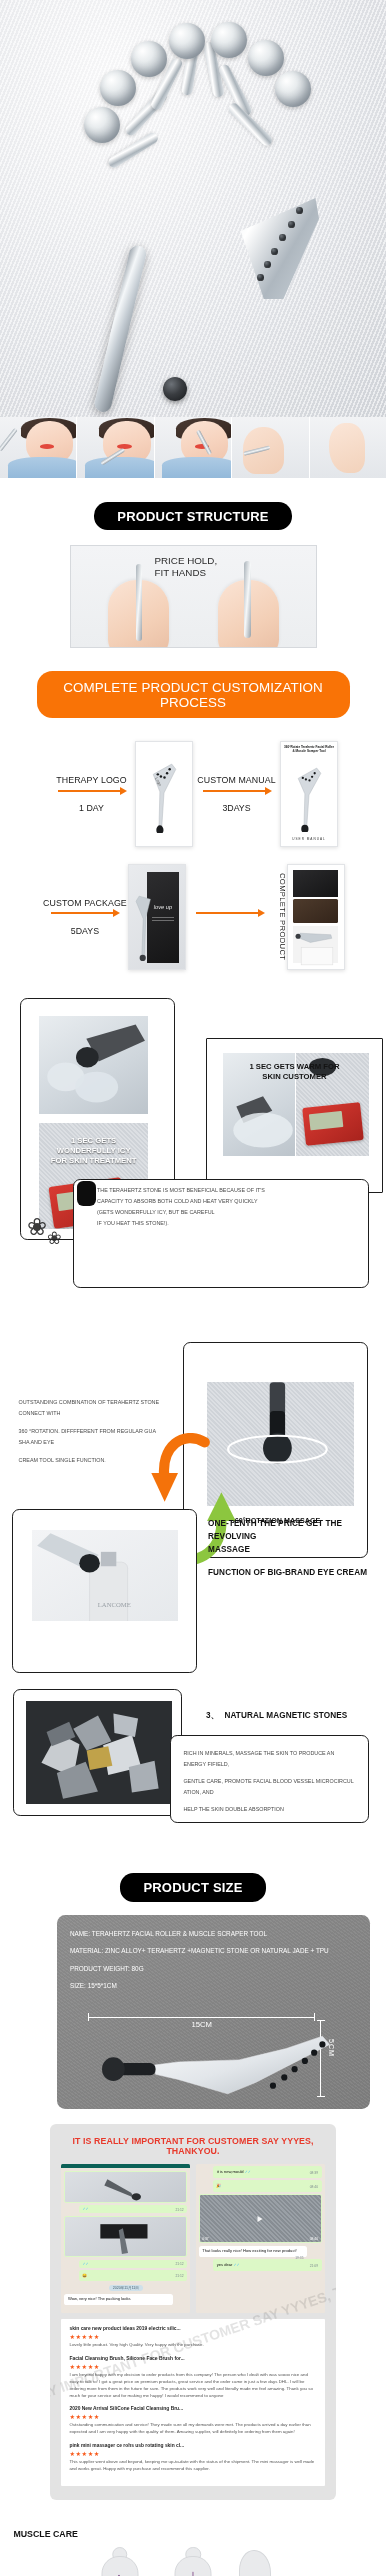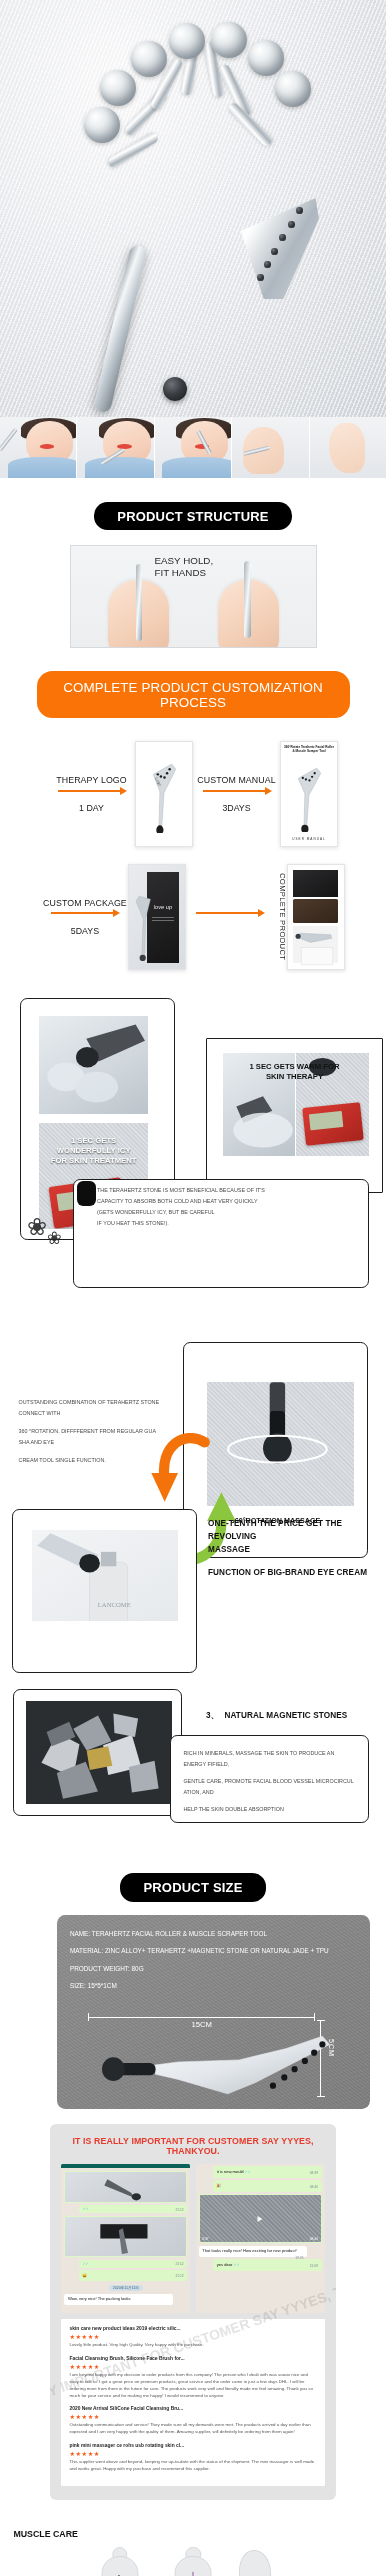--- a/index.html
+++ b/index.html
@@ -385,21 +385,21 @@
   </div>
 </div>
 
 <div class="sec center" style="padding:24px 0 0;">
   <span class="pill pill-black">PRODUCT STRUCTURE</span>
 </div>
 
 <div class="eh-wrap">
   <div class="eh-panel">
     <div class="eh-text">
-      <div>EASY HOLD,</div>
+      <div>PRICE HOLD,</div>
       <div>FIT HANDS</div>
     </div>
     <div class="hand hand-l"></div>
     <div class="hand hand-r"></div>
     <div class="eh-tool" style="left:65px; top:18.5px;"></div>
     <div class="eh-tool" style="right:65px; top:15.5px;"></div>
   </div>
 </div>
 
 <div class="sec" style="padding:23px 0 0;">
@@ -533,21 +533,21 @@
       </div>
       <div class="ph ph-cloth" style="flex:1;position:relative;">
         <div class="meter" style="left:8.2px;bottom:13.4px;width:58px;height:38px;transform:rotate(-6deg);">
           <div class="scr"></div>
         </div>
         <div style="position:absolute;left:13.4px;top:5.2px;width:27px;height:17.5px;border-radius:50%;background:#2a2d30;"></div>
       </div>
     </div>
     <div class="ph-label dark" style="top:23px;">
       <div>1 SEC GETS WARM FOR</div>
-      <div>SKIN THERAPY</div>
+      <div>SKIN CUSTOMER</div>
     </div>
   </div>
 
   <div class="rbox" style="position:absolute;left:73px;top:199px;width:296px;height:109px;">
     <div class="feat-body" style="padding:5.2px 12.4px 0 23px;">
       <div>THE TERAHERTZ STONE IS MOST BENEFICIAL BECAUSE OF IT'S</div>
       <div>CAPACITY TO ABSORB BOTH COLD AND HEAT VERY QUICKLY</div>
       <div>(GETS WONDERFULLY ICY, BUT BE CAREFUL</div>
       <div>IF YOU HEAT THIS STONE!).</div>
     </div>

